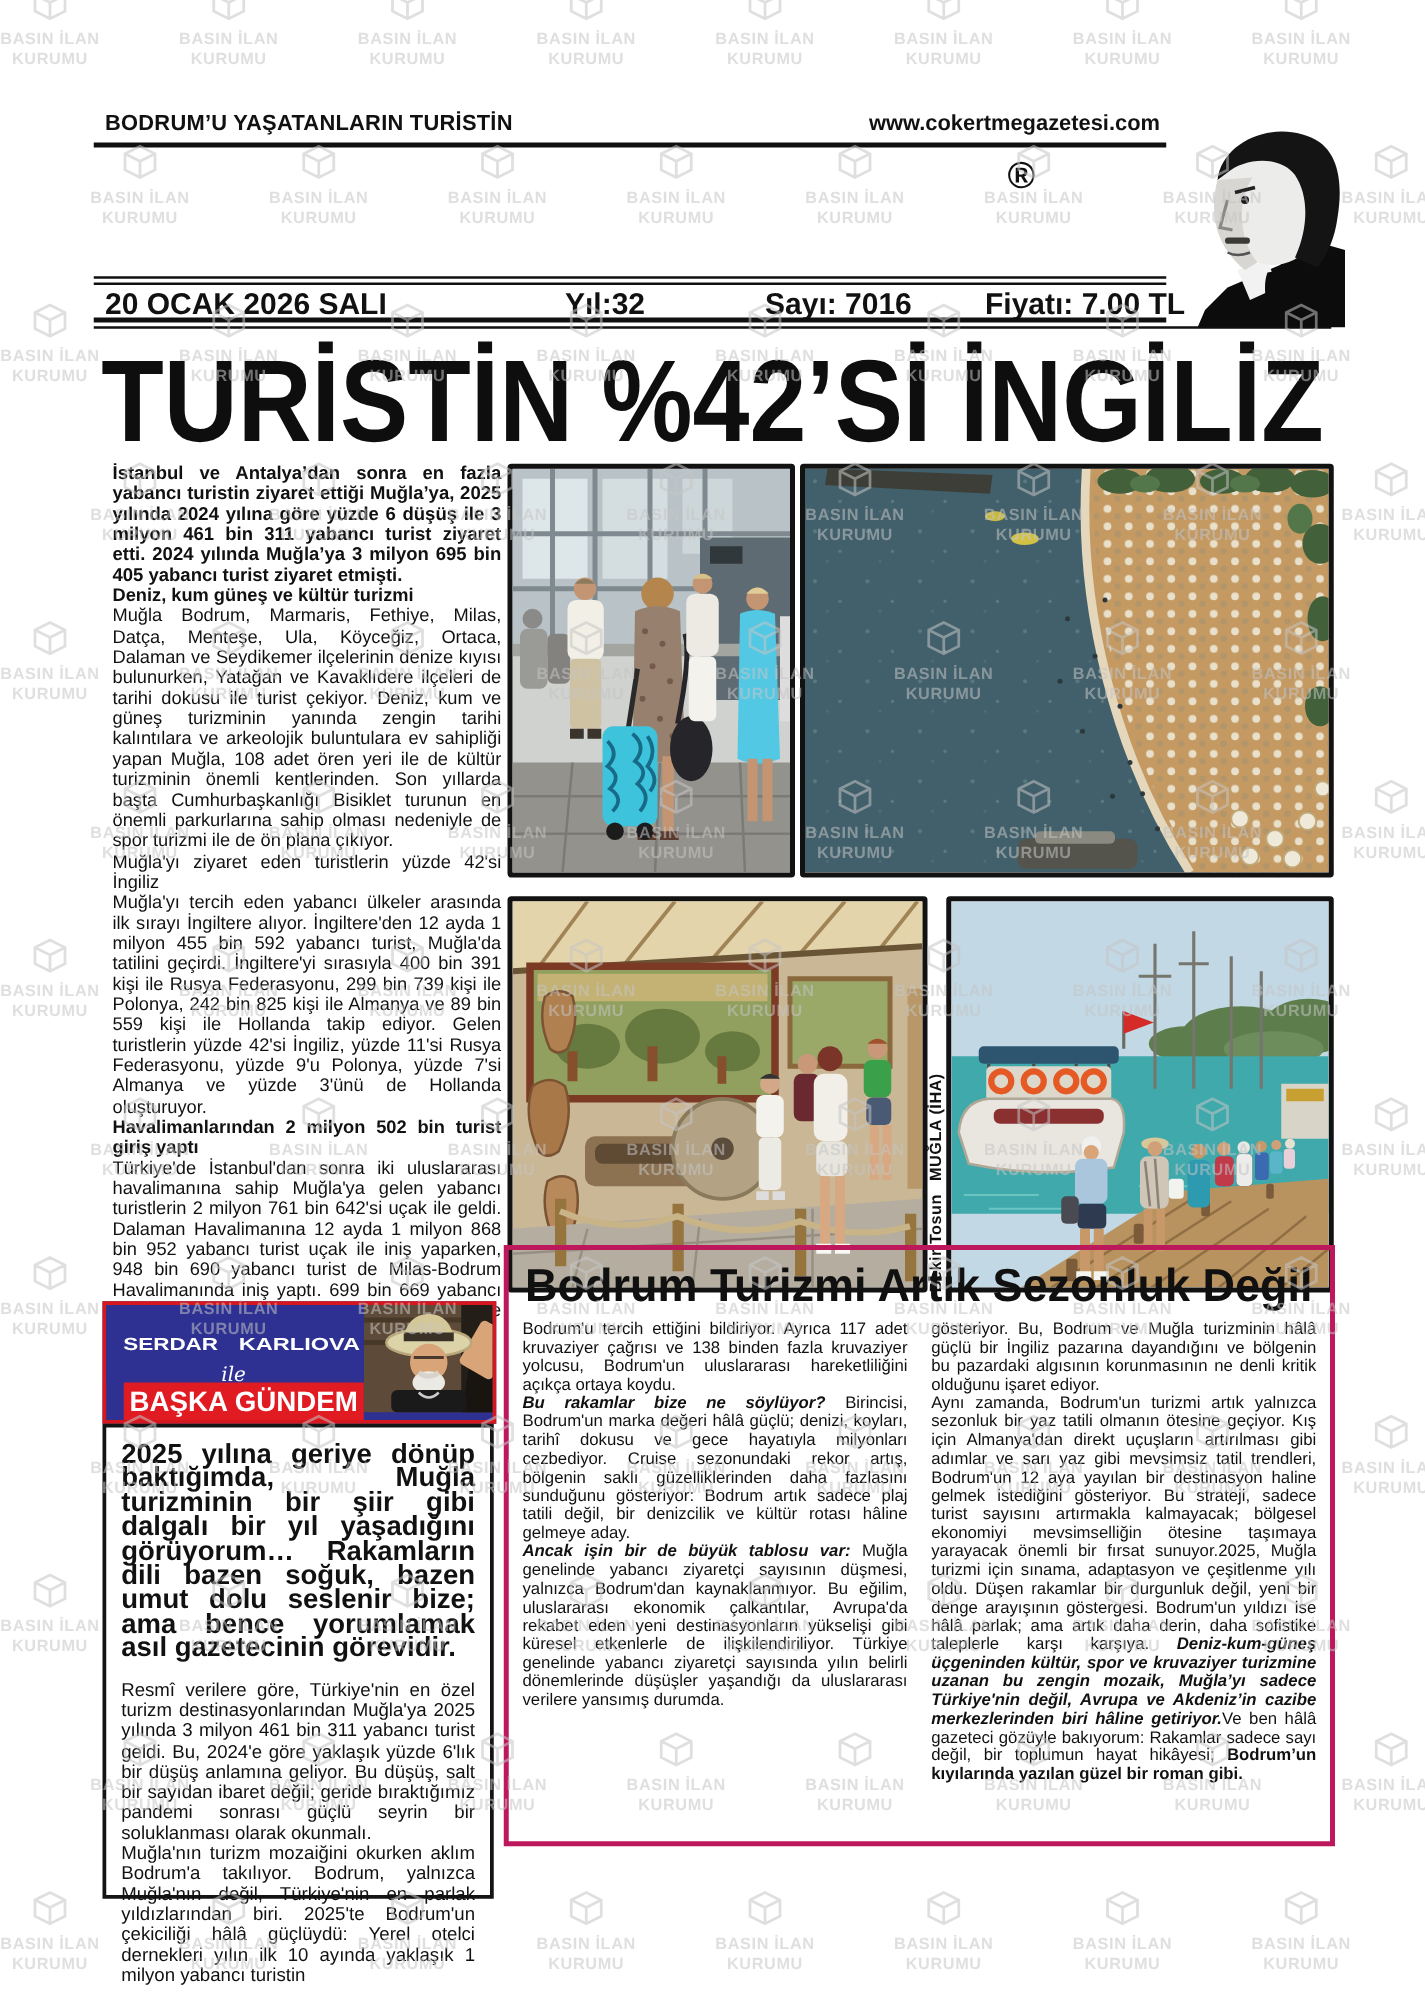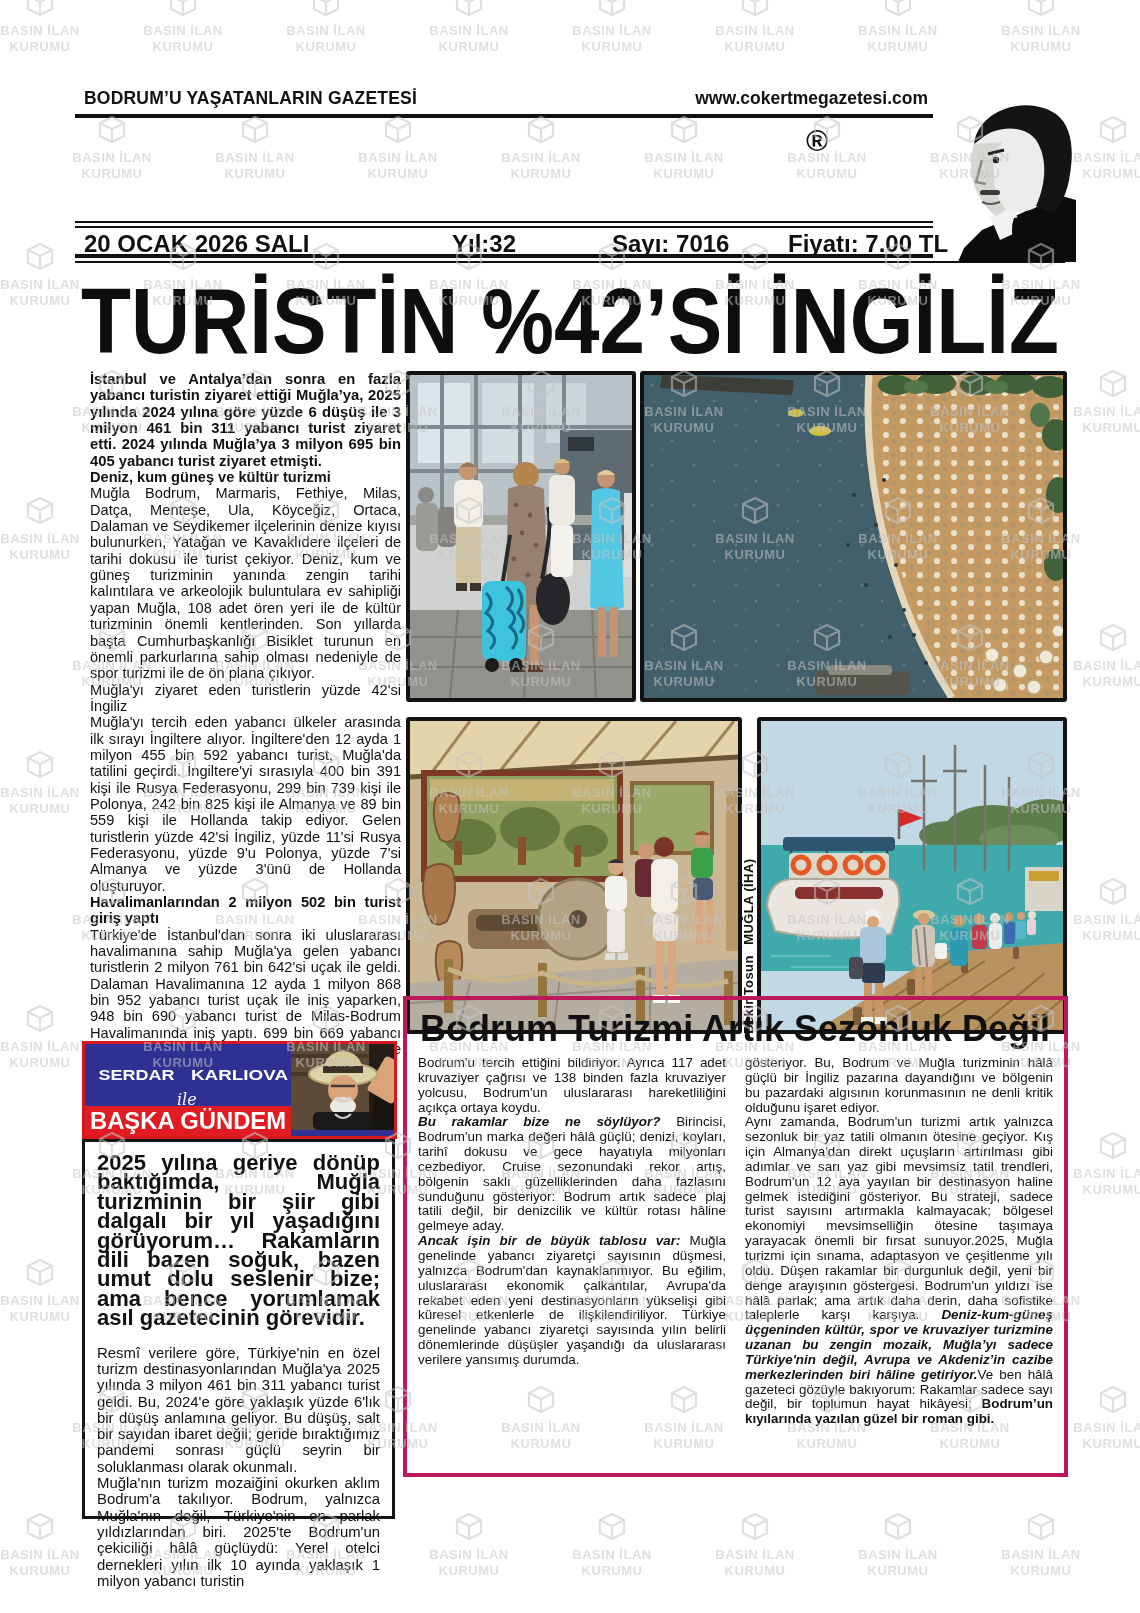--- a/index.html
+++ b/index.html
@@ -30,21 +30,21 @@
   .photo svg{display:block;}
   .photo-credit{position:absolute;left:740px;top:717px;width:17px;height:317px;display:flex;
                 align-items:flex-end;justify-content:center;}
   .photo-credit span{writing-mode:vertical-rl;transform:rotate(180deg);font-weight:bold;
                      font-size:13px;letter-spacing:.4px;white-space:nowrap;padding-bottom:2px;}
   
   .colhead{position:absolute;left:82px;top:1041px;width:309px;height:92px;border:3px solid #d6181e;
            display:flex;background:#2e3192;}
   .colhead-left{position:relative;width:206px;display:flex;flex-direction:column;}
   .colhead-blue{background:#2e3192;height:62px;display:flex;flex-direction:row;align-items:center;justify-content:center;}
-  .colhead-red{background:#e11b22;height:30px;display:flex;align-items:center;justify-content:center;}
+  .colhead-red{background:#e11b22;height:30px;display:flex;align-items:center;justify-content:center;margin-left:14px;}
   .colhead-ile{position:absolute;left:92px;top:46px;z-index:3;color:#fff;
                font-family:"DejaVu Serif",serif;font-style:italic;font-size:16px;}
   .colhead-photo{width:103px;height:86px;}
   .colbox{position:absolute;left:82px;top:1139px;width:283px;height:352px;border:3px solid #141414;
           padding:11px 12px;}
   .colbox p{margin:0;font-size:14.9px;line-height:16.3px;text-align:justify;}
   .colbox p.intro-bold{font-weight:bold;font-size:22px;line-height:19.4px;}
   .colbox p.gap-top{margin-top:17px;}
   
   .story2{position:absolute;left:403px;top:996px;width:657px;height:473px;border:4px solid #be185d;}
@@ -55,21 +55,21 @@
   .s2col.c2{left:327px;}
   .s2col p{margin:0;font-size:13.4px;line-height:14.85px;text-align:justify;}
   .b{font-weight:bold;} .i{font-style:italic;}
   text{font-family:"Liberation Sans",sans-serif;}
 </style>
 </head>
 <body>
 
 <div class="page">
 
-  <div class="tagline">BODRUM’U YAŞATANLARIN GAZETESİ</div>
+  <div class="tagline">BODRUM’U YAŞATANLARIN TURİSTİN</div>
   <div class="website">www.cokertmegazetesi.com</div>
   <div class="rule" style="left:75px;top:114px;width:858px;height:4px;"></div>
 
   <div class="reg-mark">®</div>
 
   <div class="rule" style="left:75px;top:221px;width:858px;height:2px;"></div>
   <div class="rule" style="left:75px;top:226px;width:858px;height:2px;"></div>
 
   <div class="dateline" style="left:84px;">20 OCAK 2026 SALI</div>
   <div class="dateline" style="left:452px;">Yıl:32</div>

